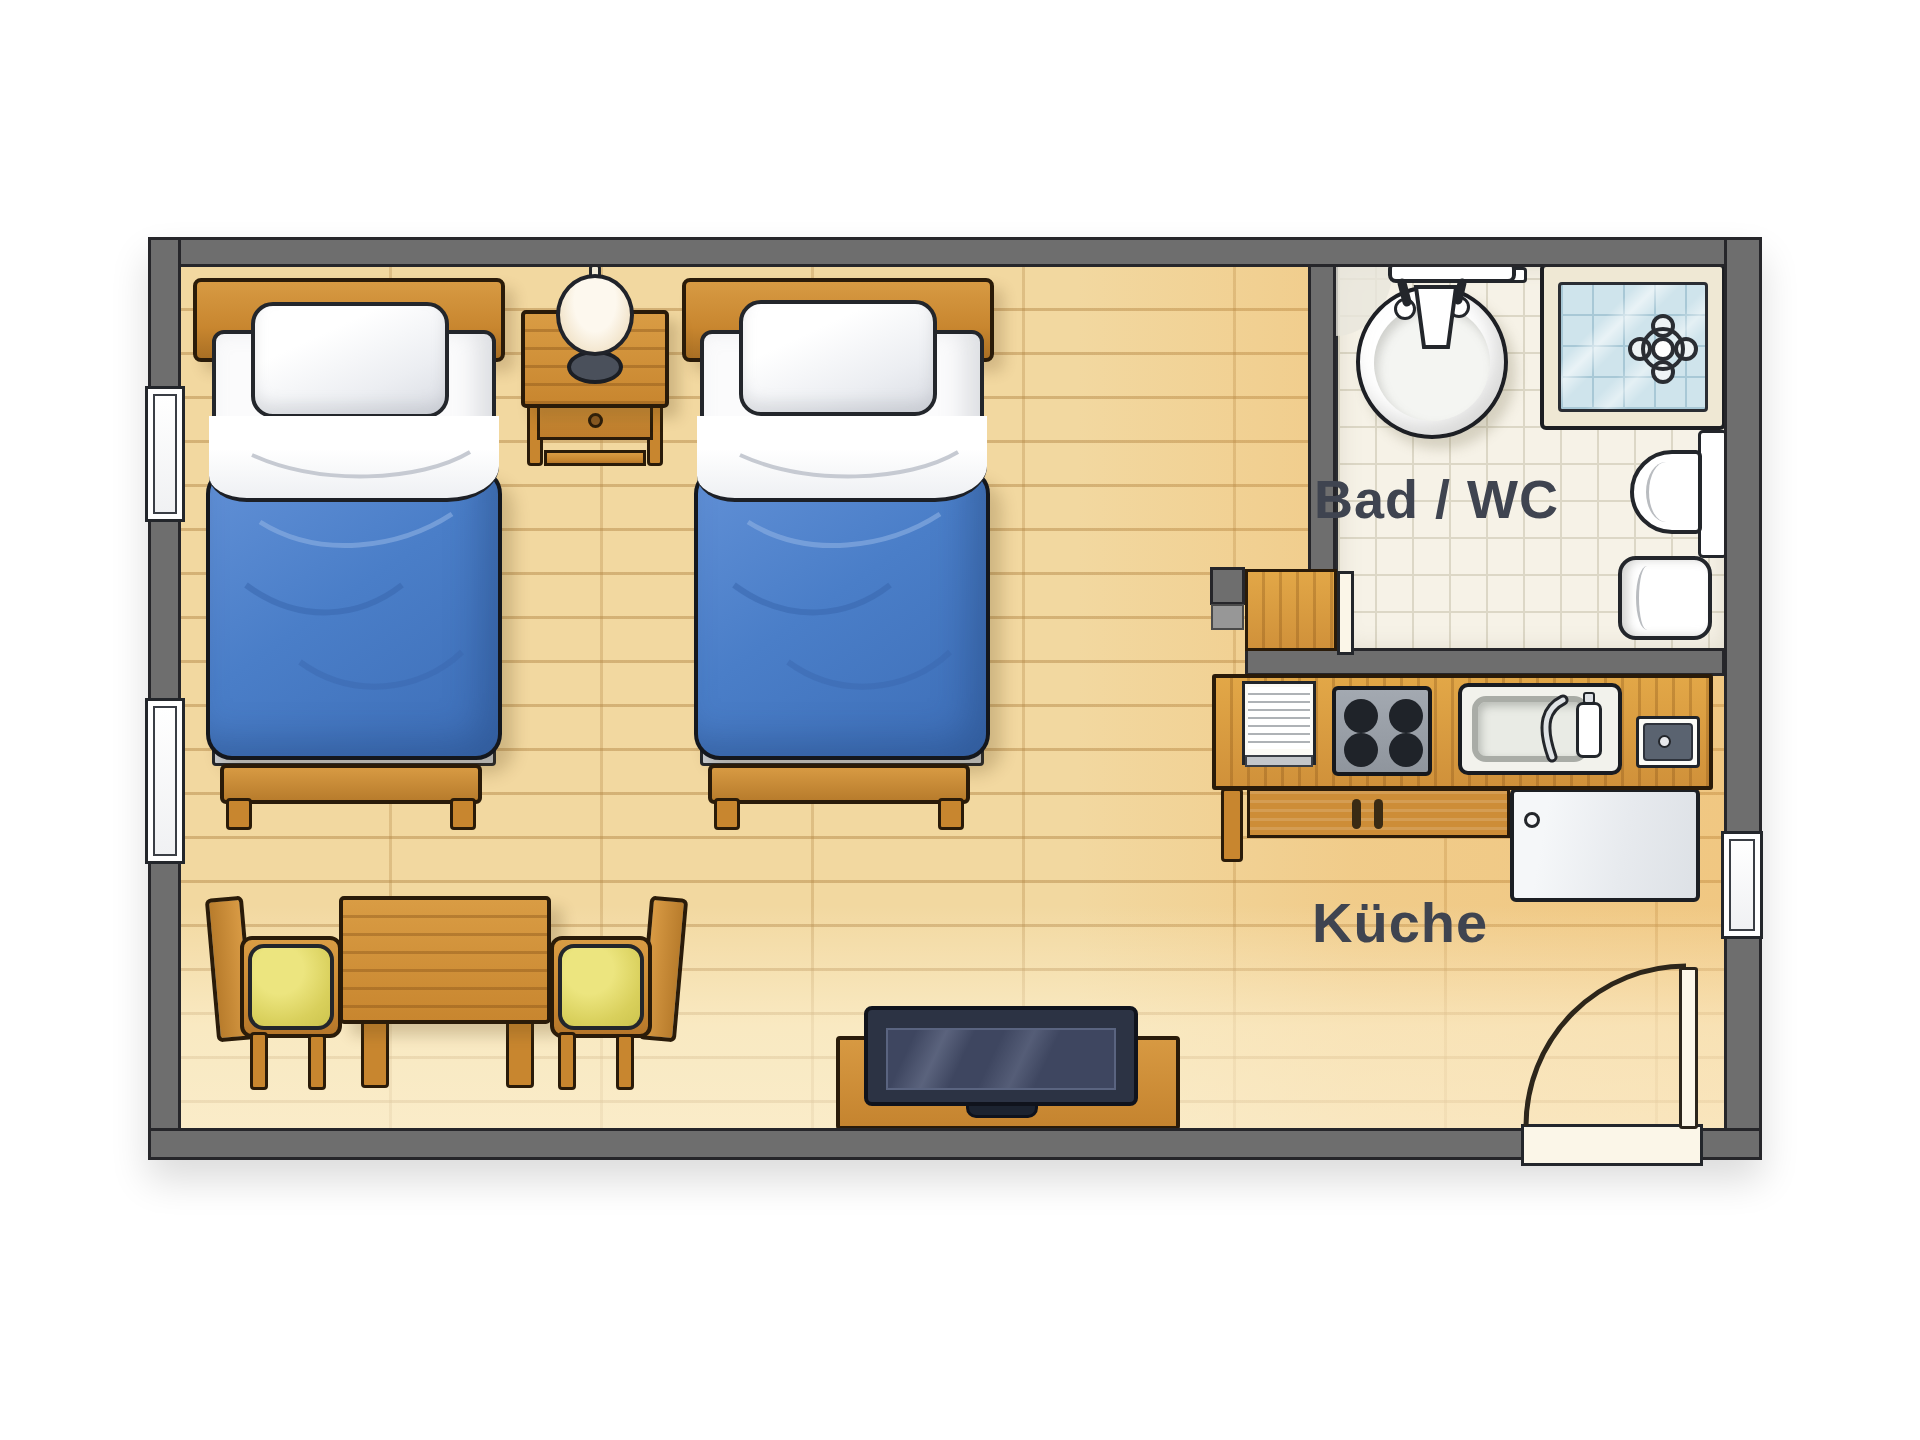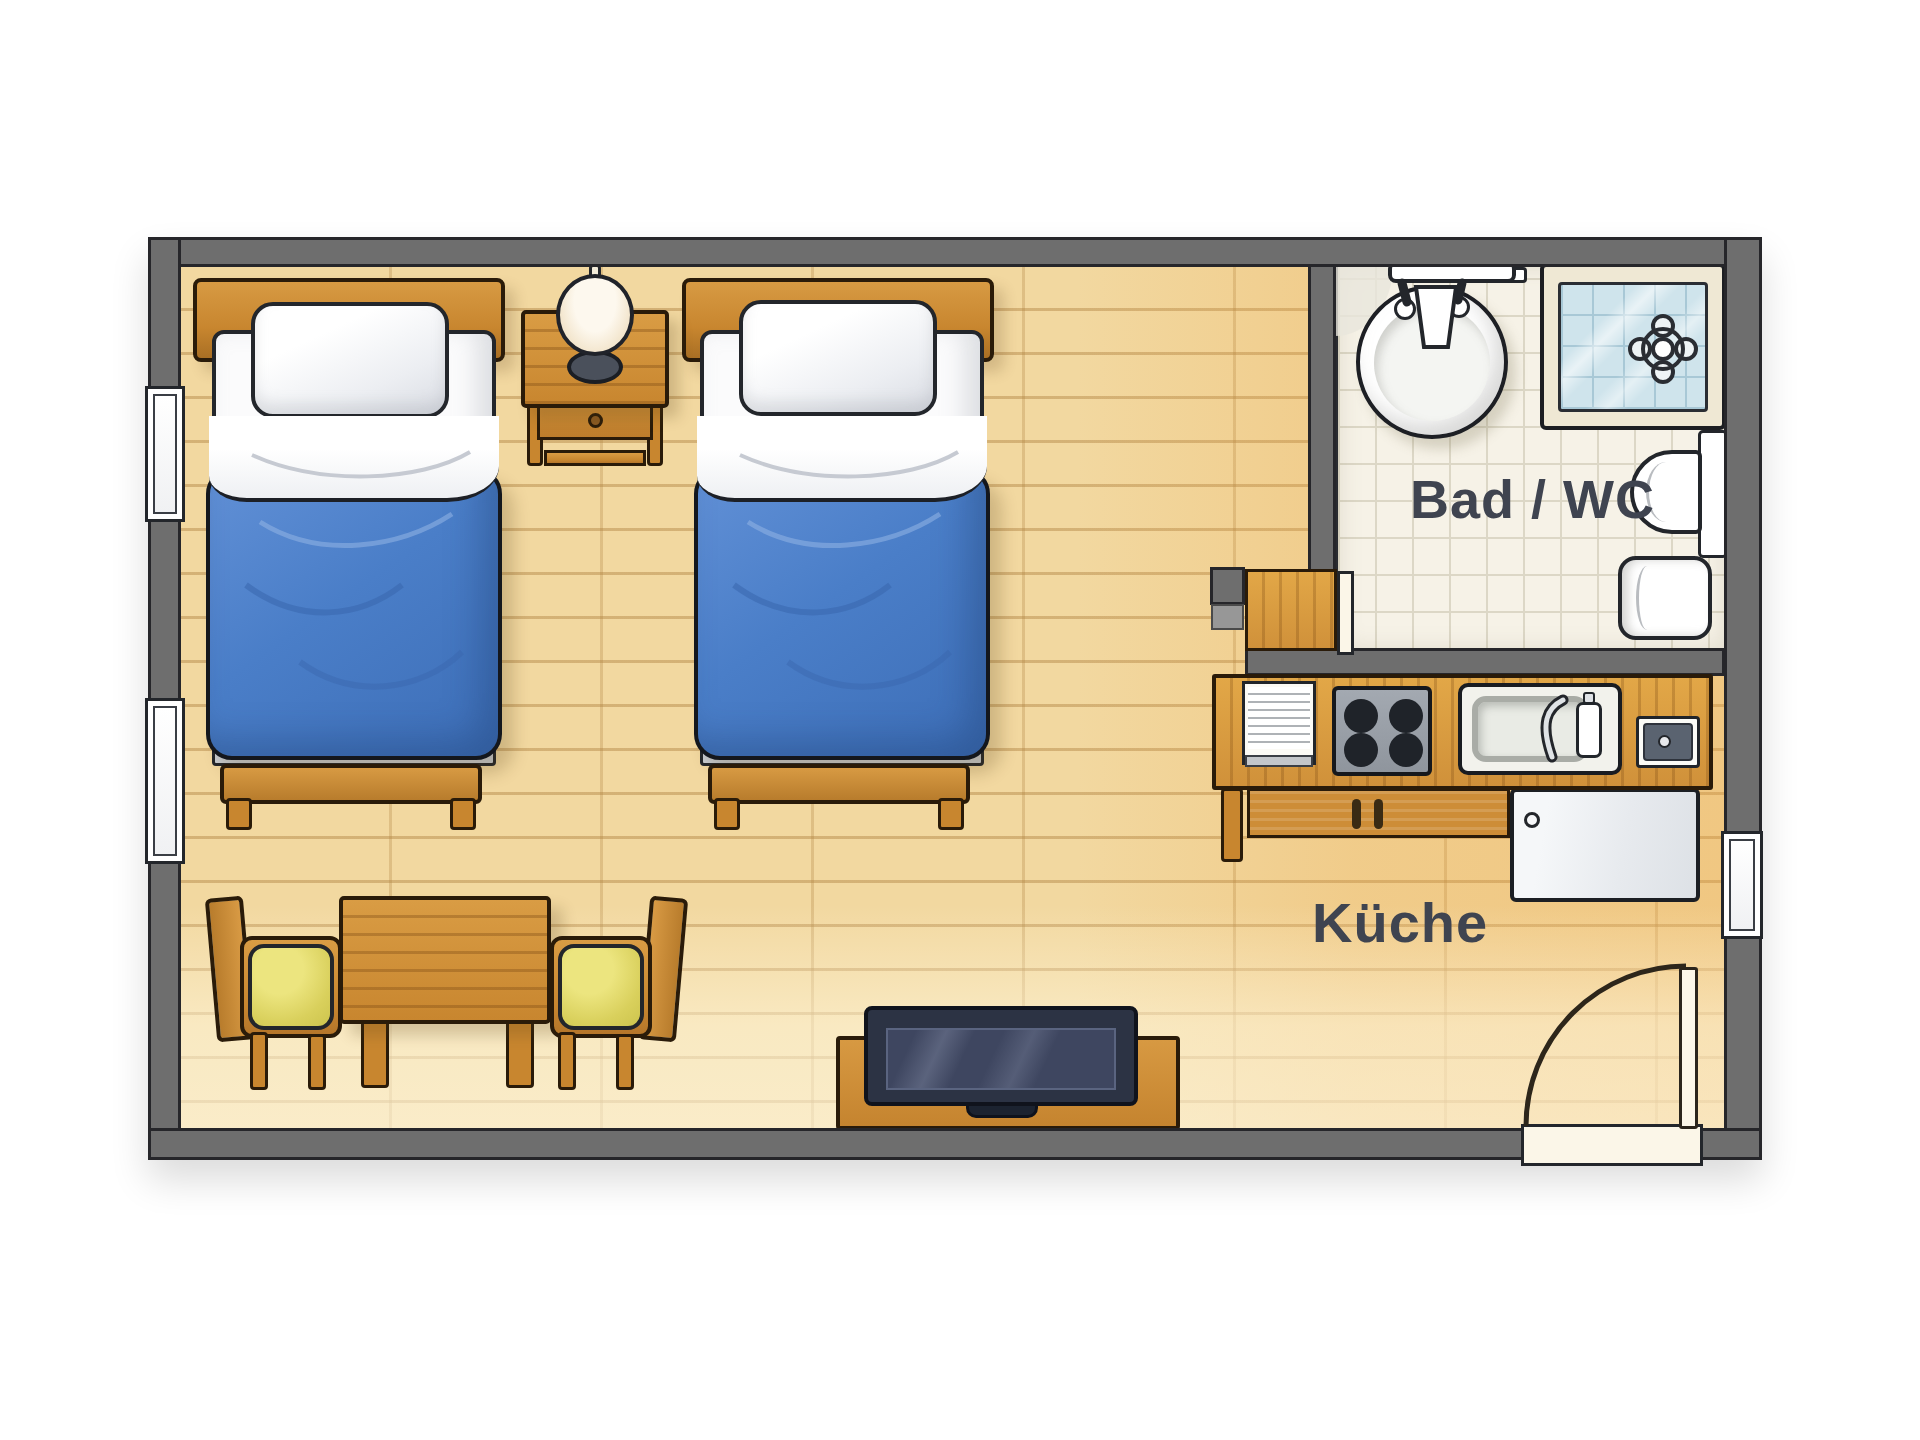--- a/index.html
+++ b/index.html
@@ -167,21 +167,21 @@
   <div class="abs window" style="left:145px;top:698px;width:40px;height:166px;">
       <div class="win-inner"></div>
     </div>
   <div class="abs window" style="left:1721px;top:831px;width:42px;height:108px;">
       <div class="win-inner"></div>
     </div>
 
   <div class="abs" style="left:1521px;top:1124px;width:182px;height:42px;background:#fbf6e8;border:3px solid #23262b;"></div>
   <div class="abs" style="left:1679px;top:967px;width:19px;height:162px;background:#fbf6e8;border:3px solid #2b251c;border-radius:3px;"></div>
 
-  <div class="abs label" style="left:1405px;top:466px;width:250px;height:66px;line-height:66px;font-size:54px;text-align:right;">Bad / WC</div>
+  <div class="abs label" style="left:1314px;top:466px;width:250px;height:66px;line-height:66px;font-size:54px;text-align:left;">Bad / WC</div>
   <div class="abs label" style="left:1312px;top:890px;width:175px;height:66px;line-height:66px;font-size:56px;text-align:center;">Küche</div>
 
   <svg class="svg-overlay" width="1920" height="1440" viewBox="0 0 1920 1440">
 
     <path d="M 1526 1126 A 160 160 0 0 1 1686 966" fill="none" stroke="#2d261b" stroke-width="5"></path>
 
     <line x1="1402" y1="283" x2="1407" y2="302" stroke="#23262b" stroke-width="9" stroke-linecap="round"></line>
     <line x1="1462" y1="283" x2="1458" y2="300" stroke="#23262b" stroke-width="9" stroke-linecap="round"></line>
     <polygon points="1416,287 1456,287 1448,347 1424,347" fill="#ffffff" stroke="#23262b" stroke-width="4"></polygon>
 

